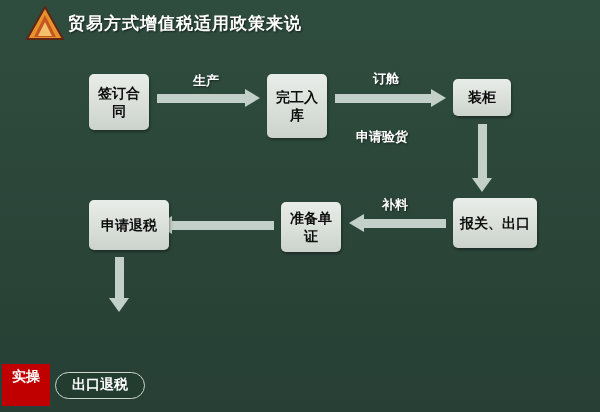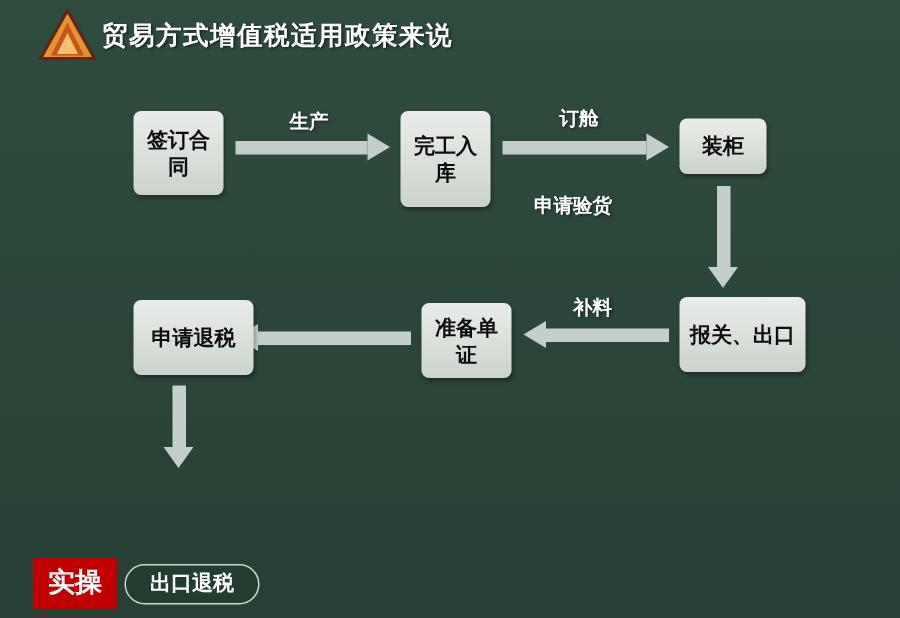--- a/index.html
+++ b/index.html
@@ -71,23 +71,22 @@
     font-family: Liberation Serif, serif;
   }
   .lbl-produce    { left: 193px; top: 72px; }
   .lbl-booking    { left: 373px; top: 70px; }
   .lbl-inspection { left: 356px; top: 128px; }
   .lbl-supplement { left: 382px; top: 196px; }
 
   
   .footer { position: absolute; left: 2px; bottom: 6px; display: flex; align-items: center; }
   .tab-red {
-    background: #c00000; color: #fff; font-weight: bold; font-size: 18px;
-    padding: 4px 10px 6px;
-    margin-left: 20px;
+    background: #c00000; color: #fff; font-weight: bold; font-size: 14px;
+    padding: 4px 10px 20px;
   }
   .tab-pill {
     background: #223c30; color: #fff; font-weight: bold; font-size: 14px;
     padding: 3px 16px 4px; border: 1px solid #cdd6cd; border-radius: 14px;
     margin-left: 5px;
   }
 </style>
 </head>
 <body>
 

